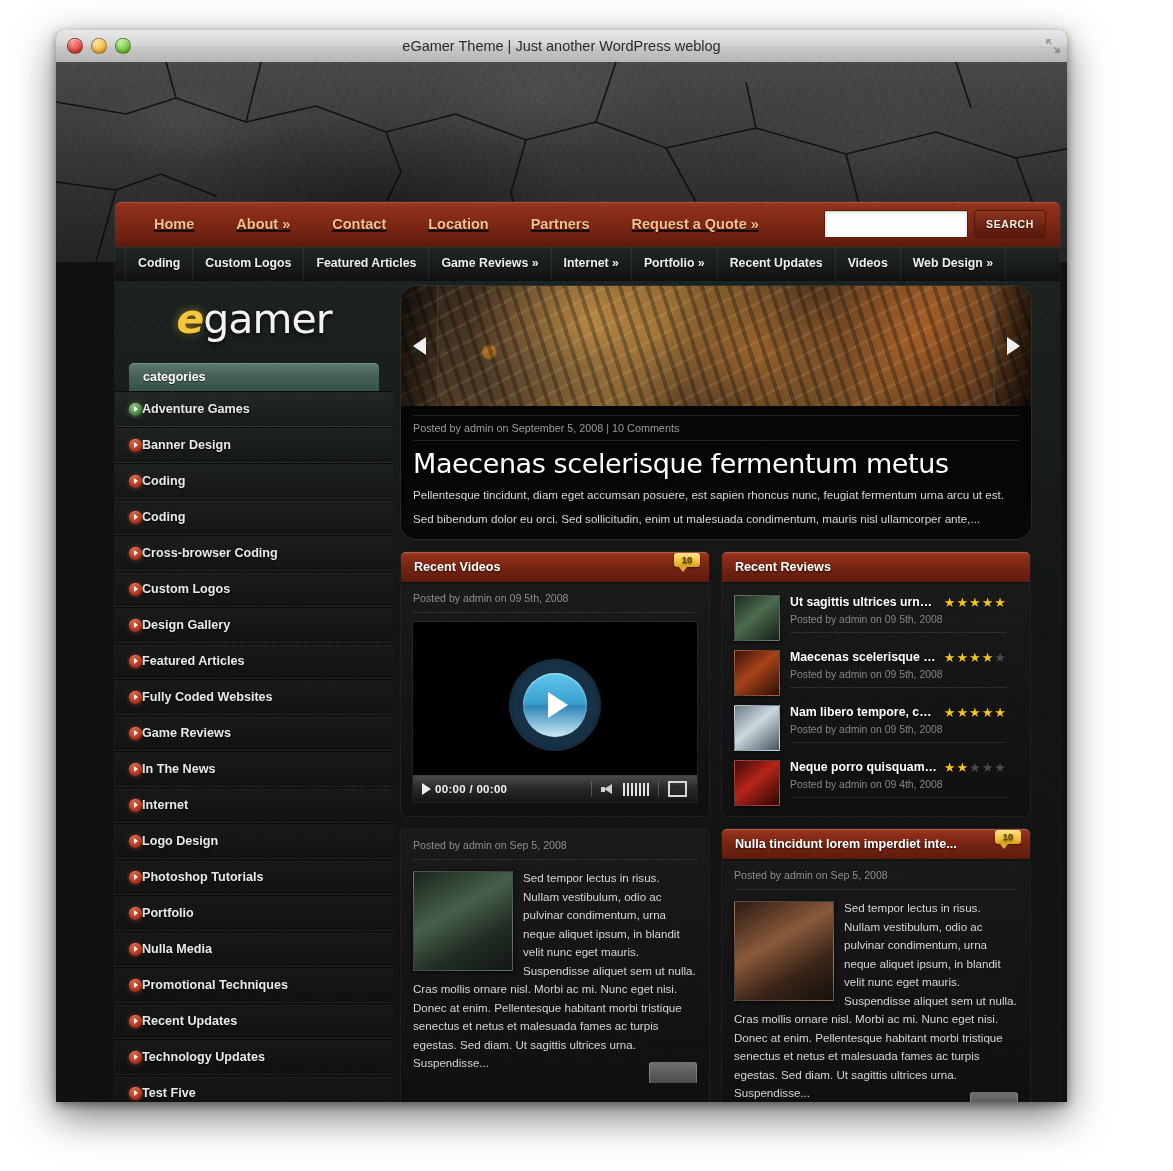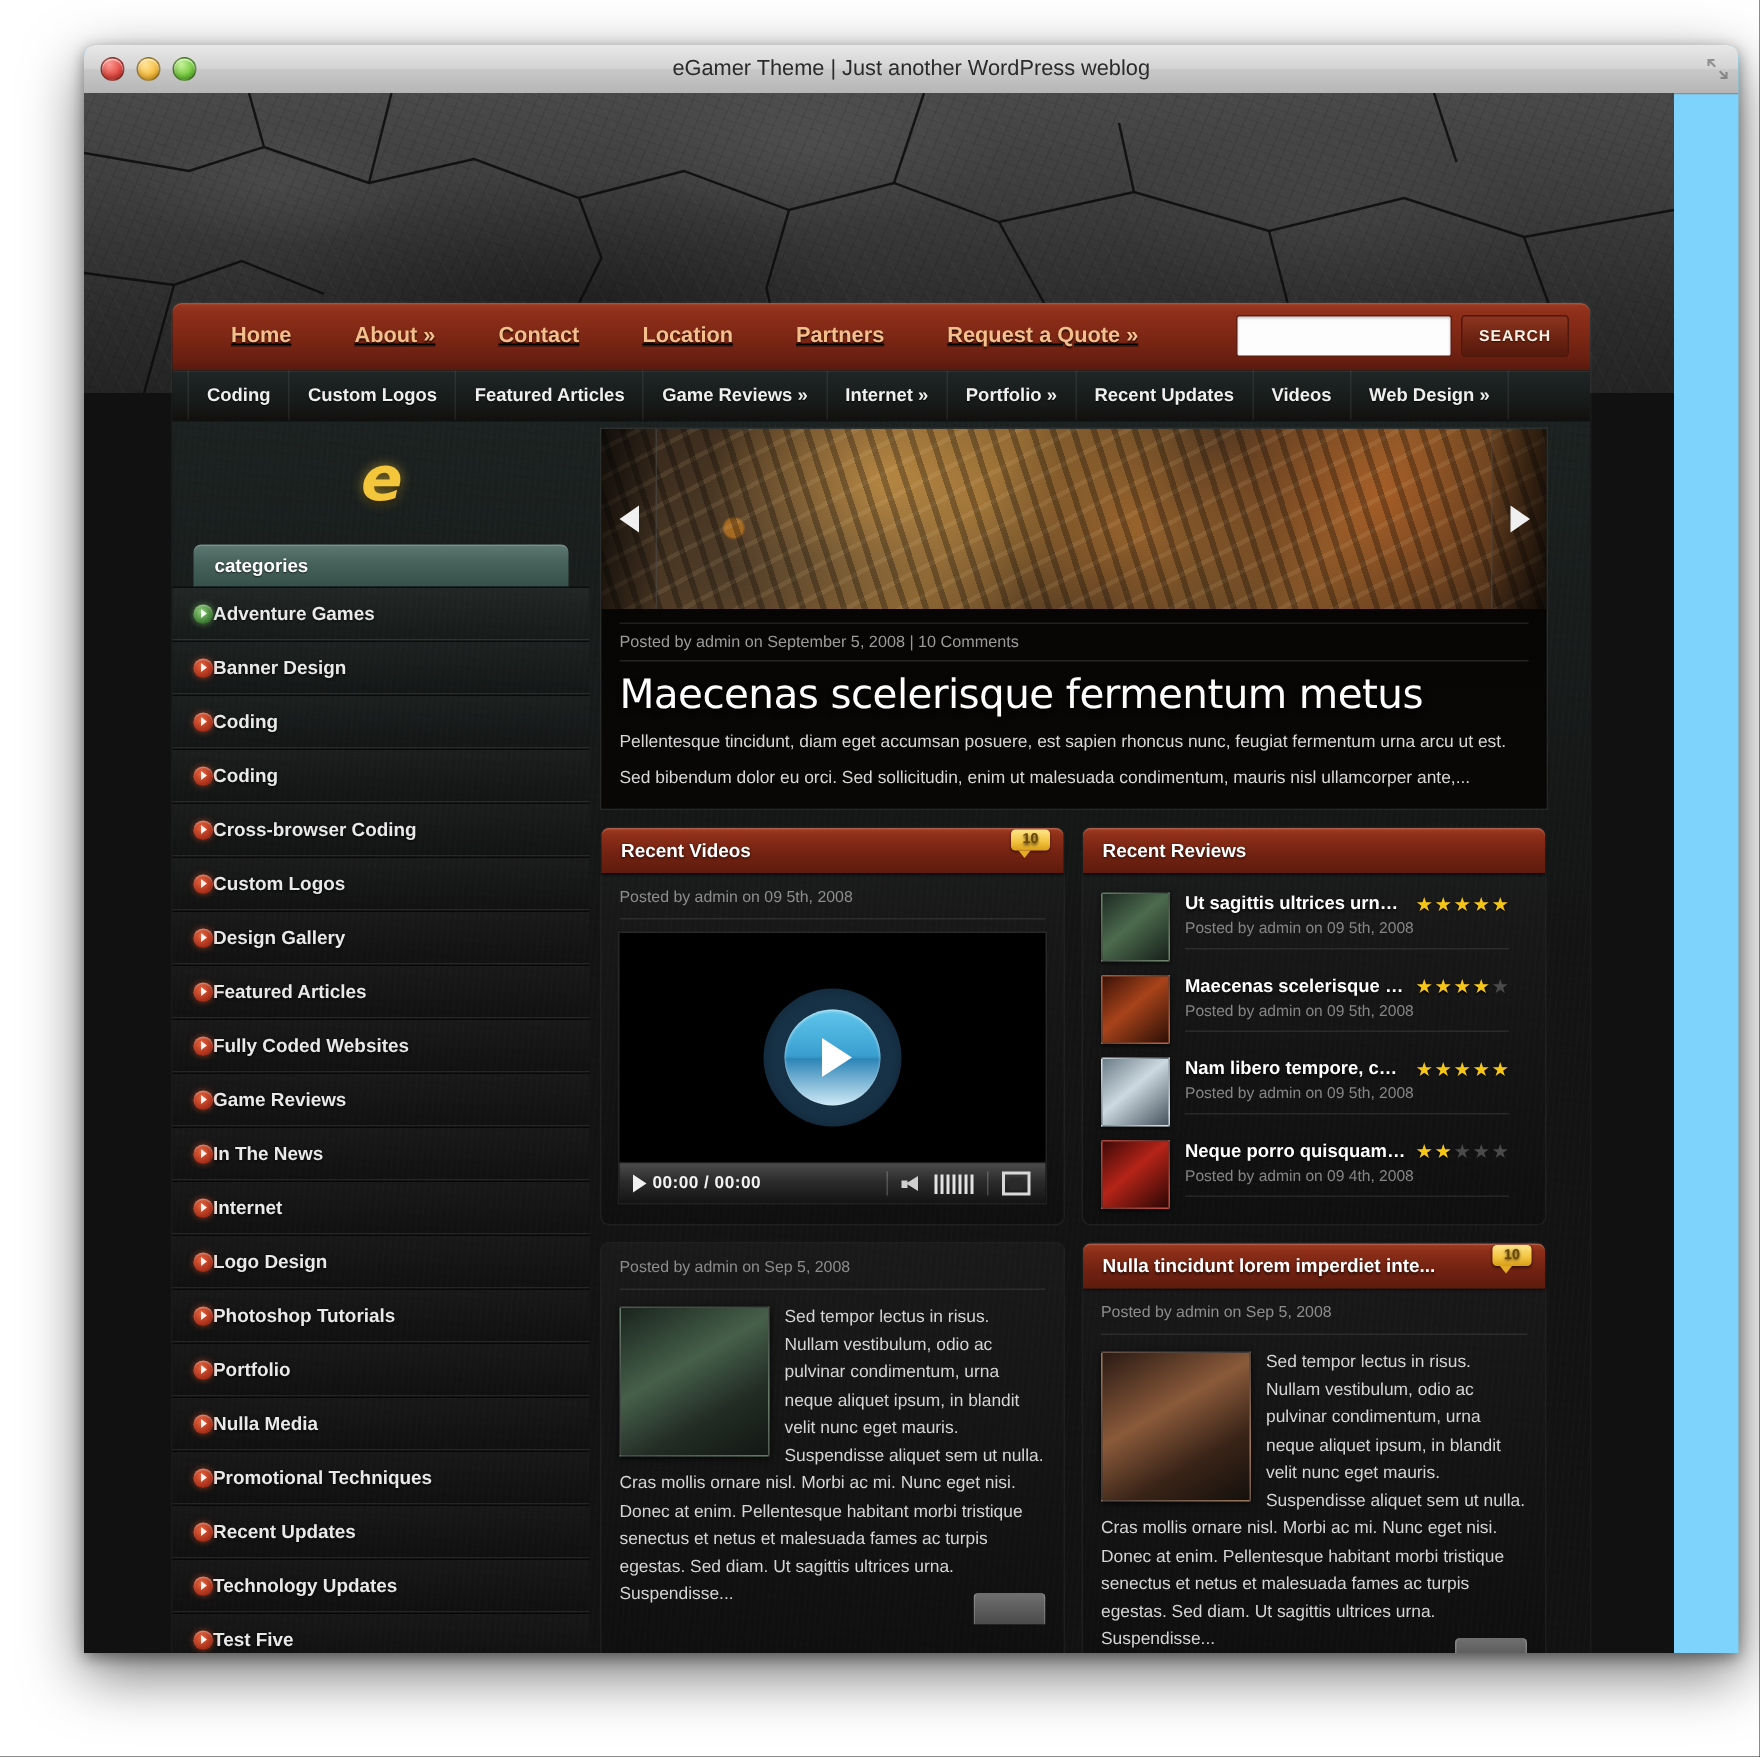--- a/index.html
+++ b/index.html
@@ -5,25 +5,25 @@
 <style>
   html,body{margin:0;padding:0;}
   body{
     width:1173px;height:1171px;overflow:hidden;
     background:#ffffff;
     font-family:"Liberation Sans", sans-serif;
     -webkit-font-smoothing:antialiased;
   }
   
   .window{
-    position:absolute;left:56px;top:30px;width:1103px;height:1072px;
+    position:absolute;left:56px;top:30px;width:1011px;height:1072px;
     border-radius:7px 7px 0 0;
     box-shadow:0 14px 40px rgba(0,0,0,.55), 0 3px 10px rgba(0,0,0,.4);
     overflow:hidden;
-    background:#7dd3fc;
+    background:#84cc16;
   }
   .titlebar{
     height:32px;width:100%;
     background:linear-gradient(to bottom,#e8e8e8 0%,#d4d4d4 48%,#c8c8c8 52%,#b6b6b6 100%);
     border-bottom:1px solid #8d8d8d;
     position:relative;
     border-radius:7px 7px 0 0;
   }
   .traffic{position:absolute;left:11px;top:8px;display:flex;gap:8px;}
   .dot{width:14px;height:14px;border-radius:50%;border:1px solid rgba(0,0,0,.35);
@@ -179,21 +179,21 @@
   }
   .catlist a{
     color:#e9e9e9;text-decoration:none;
     font-size:12.6px;font-weight:bold;text-shadow:0 1px 2px rgba(0,0,0,.8);
   }
 
   .main{flex:1;padding:6px 14px 0 0;margin-left:8px;}
 
   
   .slider{
-    position:relative;width:630px;height:253px;border-radius:0;overflow:hidden;
+    position:relative;width:630px;height:253px;border-radius:16px;overflow:hidden;
     background:#000;box-shadow:0 0 0 1px rgba(255,255,255,.07);
   }
   .slide-img{
     position:absolute;left:0;top:0;width:630px;height:120px;
     background:
       radial-gradient(circle at 14% 55%, #a56a22 0 6px, transparent 8px),
       radial-gradient(circle at 30% 30%, rgba(255,190,90,.5), transparent 26%),
       radial-gradient(circle at 57% 55%, rgba(255,160,60,.42), transparent 24%),
       radial-gradient(circle at 83% 38%, rgba(255,120,40,.38), transparent 26%),
       radial-gradient(ellipse 200px 90px at 22% 70%, rgba(70,55,40,.9), transparent 70%),
@@ -449,20 +449,21 @@
             </li>
         </ul>
       </div>
 
       <div class="content">
 
         <div class="sidebar">
           <div class="logo">
             <span class="logo-text">
               <span class="logo-e">e</span>
+                <span>gamer</span>
             </span>
           </div>
 
           <div class="cathead">categories</div>
           <ul class="catlist">
             <li class="active">
                 <span class="bullet green"></span>
                 <a href="#">Adventure Games</a>
               </li>
             <li>

